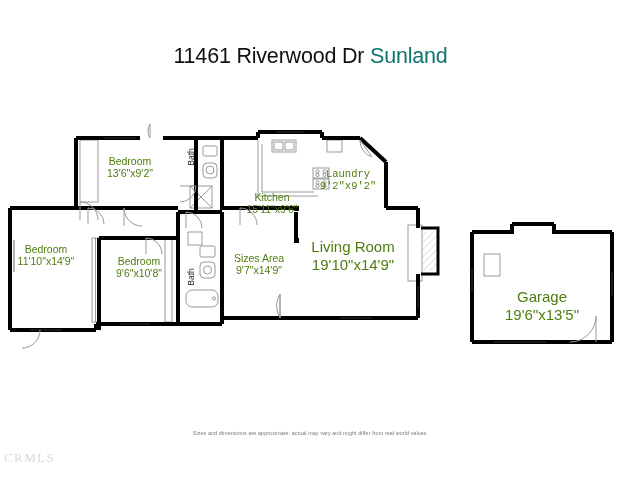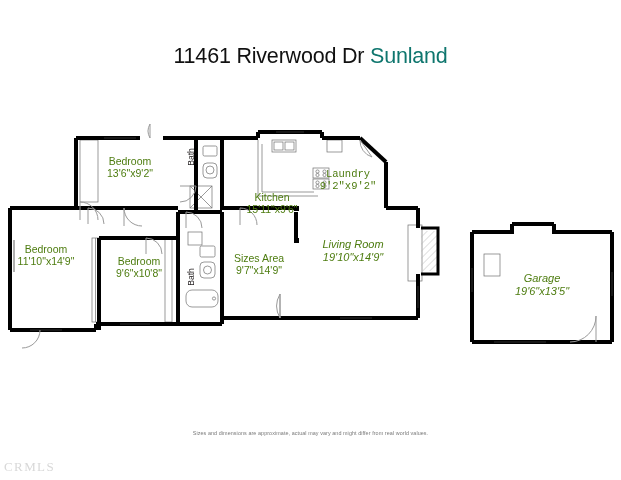--- a/index.html
+++ b/index.html
@@ -61,22 +61,21 @@
   }
   .room-label .rname {
     display: block;
     font-size: 10.5px;
   }
   .room-label .rdim {
     display: block;
     font-size: 10.5px;
   }
   .room-label.big .rname, .room-label.big .rdim {
-    font-size: 11px;
-    font-style: italic;
+    font-size: 15px;
   }
   .vlabel {
     position: absolute;
     color: #231f20;
     font-size: 8.6px;
     white-space: nowrap;
     transform-origin: center center;
     pointer-events: none;
   }
   
@@ -92,21 +91,20 @@
     white-space: nowrap;
   }
   #watermark {
     position: absolute;
     left: 4px;
     top: 450px;
     font-size: 13px;
     letter-spacing: 1.4px;
     color: #d8d8d8;
     font-family: "Liberation Serif", serif;
-    margin-top: 9px;
   }
 </style>
 </head>
 <body>
 
 <div id="page">
 
   <div id="title-bar">
     <span id="title-street">11461 Riverwood Dr</span><span id="title-city"> Sunland</span>
   </div>
@@ -322,21 +320,21 @@
   <div class="room-label" style="left:222px; top:252px; width:74px;">
     <span class="rname">Sizes Area</span>
     <span class="rdim">9'7"x14'9"</span>
   </div>
 
   <div class="room-label big" style="left:300px; top:238px; width:106px;">
     <span class="rname">Living Room</span>
     <span class="rdim">19'10"x14'9"</span>
   </div>
 
-  <div class="room-label big" style="left:492px; top:272px; width:100px;">
+  <div class="room-label big" style="left:492px; top:288px; width:100px;">
     <span class="rname">Garage</span>
     <span class="rdim">19'6"x13'5"</span>
   </div>
 
   <div class="vlabel" style="left:182px; top:152px; transform:rotate(-90deg);">Bath</div>
   <div class="vlabel" style="left:182px; top:272px; transform:rotate(-90deg);">Bath</div>
 
   <div id="disclaimer">Sizes and dimensions are approximate, actual may vary and might differ from real world values.</div>
   <div id="watermark">CRMLS</div>
 

